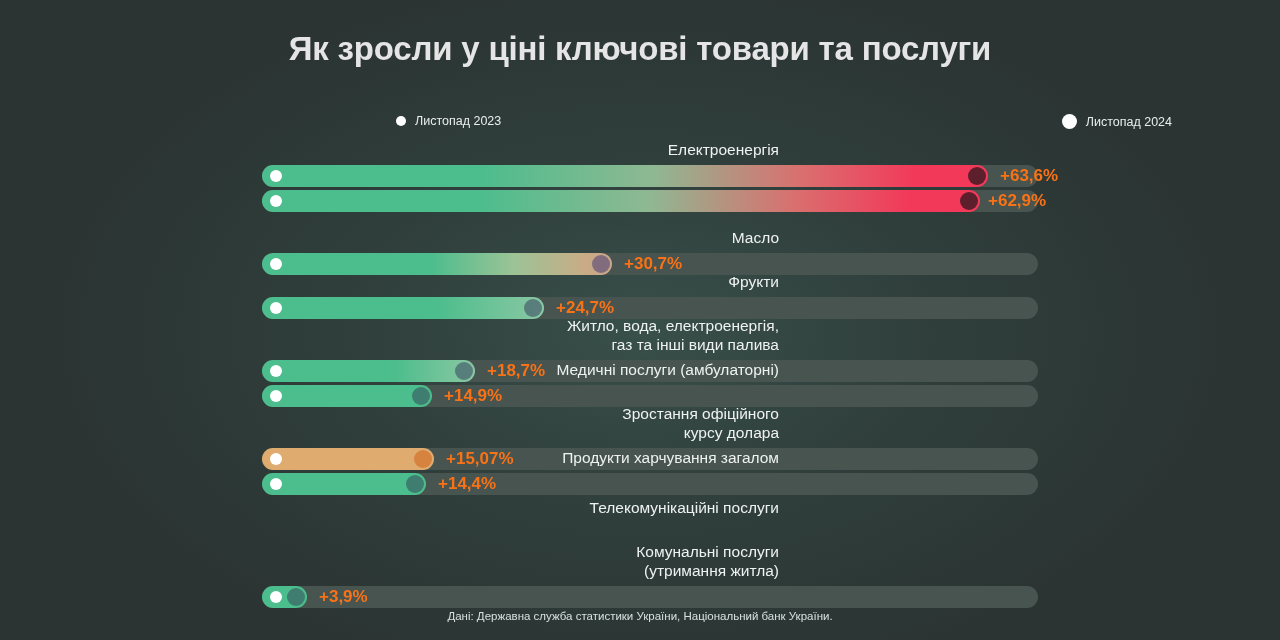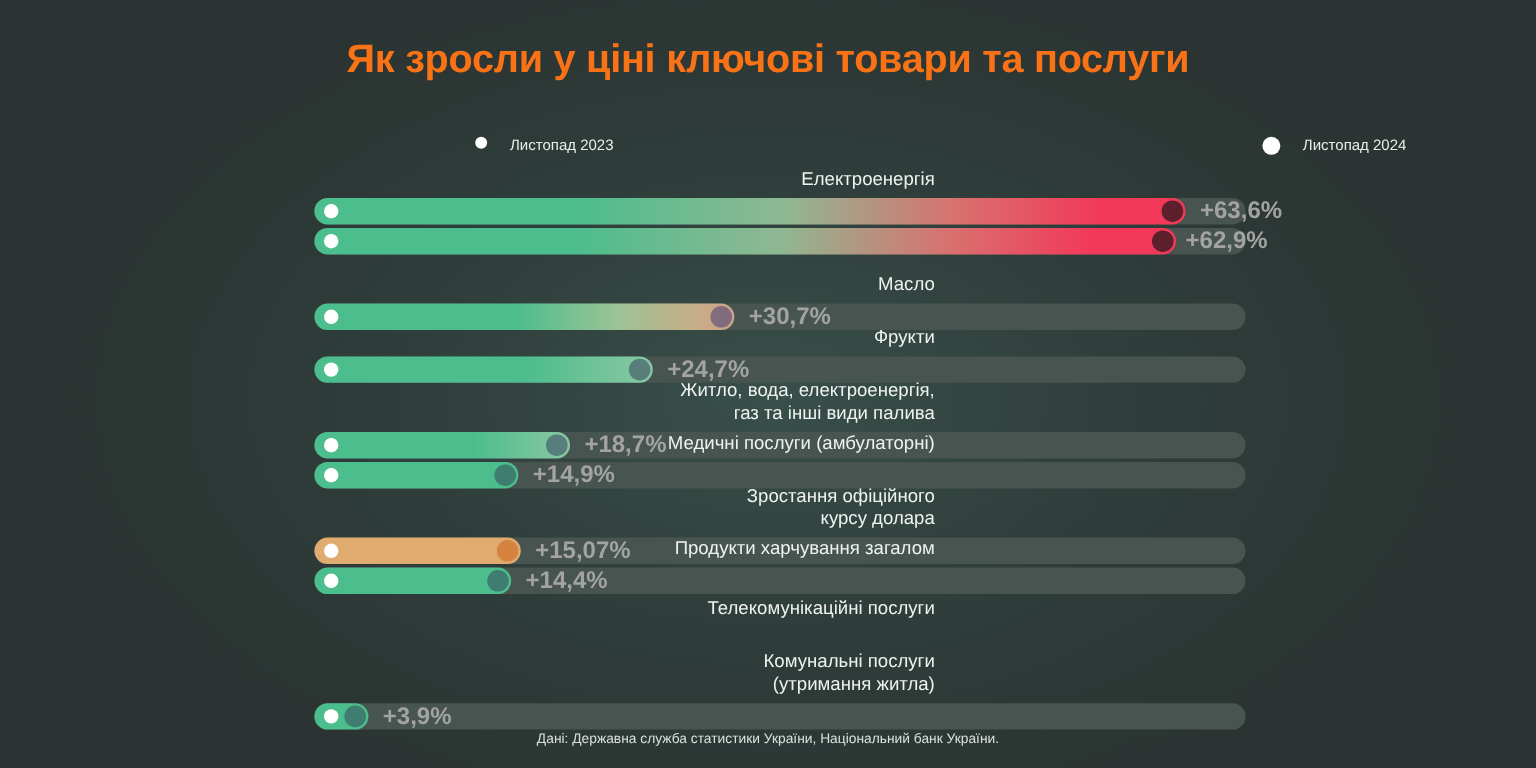--- a/index.html
+++ b/index.html
@@ -25,38 +25,38 @@
     position: absolute;
     inset: 0;
   }
 
   .title {
     position: absolute;
     left: 0;
     right: 0;
     top: 30px;
     text-align: center;
-    color: #f97316;
+    color: #e5e5e5;
     font-size: 33px;
     font-weight: bold;
     letter-spacing: -0.2px;
     white-space: nowrap;
   }
 
   .legend {
     position: absolute;
     top: 114px;
     height: 20px;
   }
   .legend-left { left: 396px; }
   .legend-right { right: 108px; }
   .legend-inner {
     display: flex;
-    align-items: flex-start;
-    gap: 19px;
+    align-items: center;
+    gap: 9px;
   }
   .legend-dot {
     border-radius: 50%;
     background: #ffffff;
     flex: 0 0 auto;
   }
   .legend-dot.small { width: 10px; height: 10px; }
   .legend-dot.big { width: 15px; height: 15px; }
   .legend-label {
     color: #e9eeec;
@@ -124,22 +124,22 @@
   .dot-end {
     position: absolute;
     top: 8px;
     width: 18px;
     height: 18px;
     border-radius: 50%;
   }
   .value {
     position: absolute;
     top: 7px;
-    color: #a3a3a3;
-    font-size: 20px;
+    color: #f97316;
+    font-size: 17px;
     font-weight: bold;
     white-space: nowrap;
     line-height: 20px;
   }
 
   .footer {
     position: absolute;
     left: 0;
     right: 0;
     bottom: 18px;

